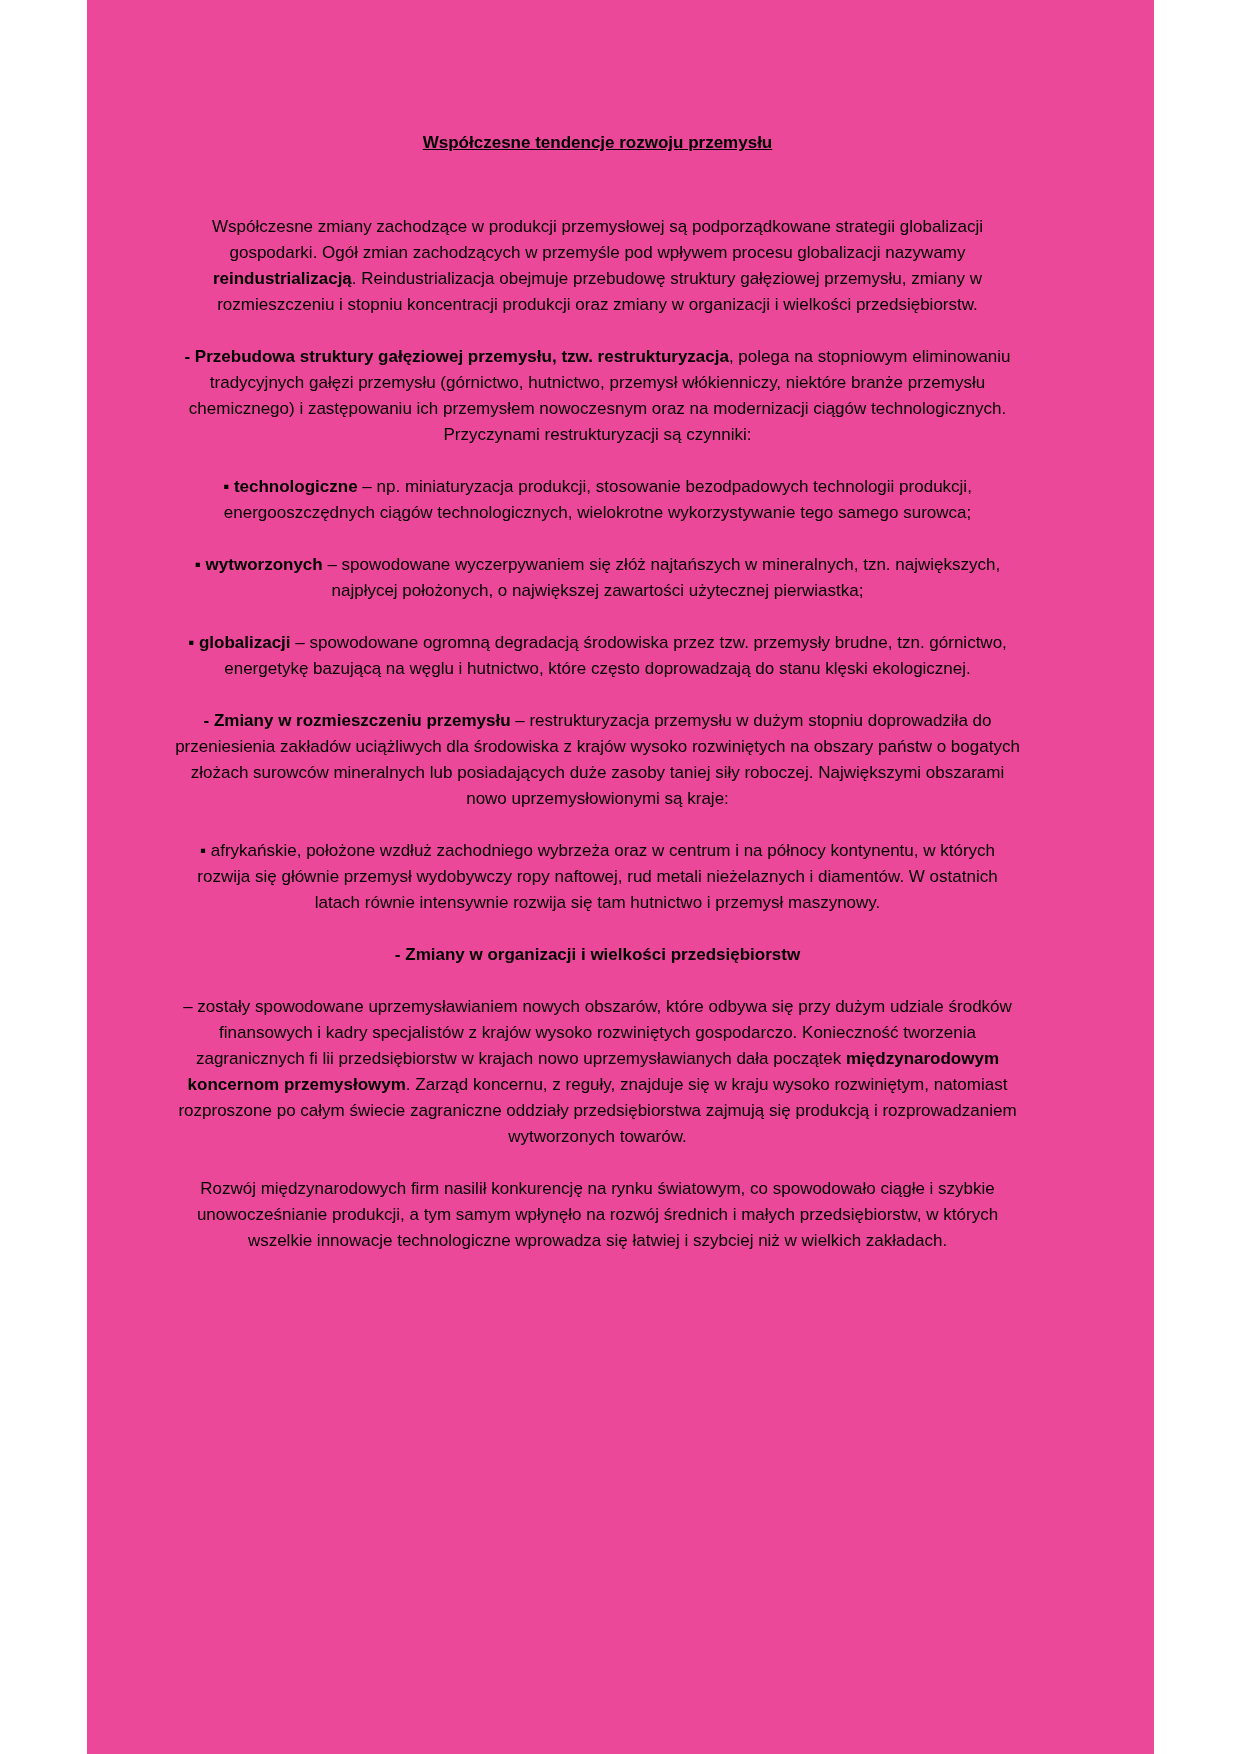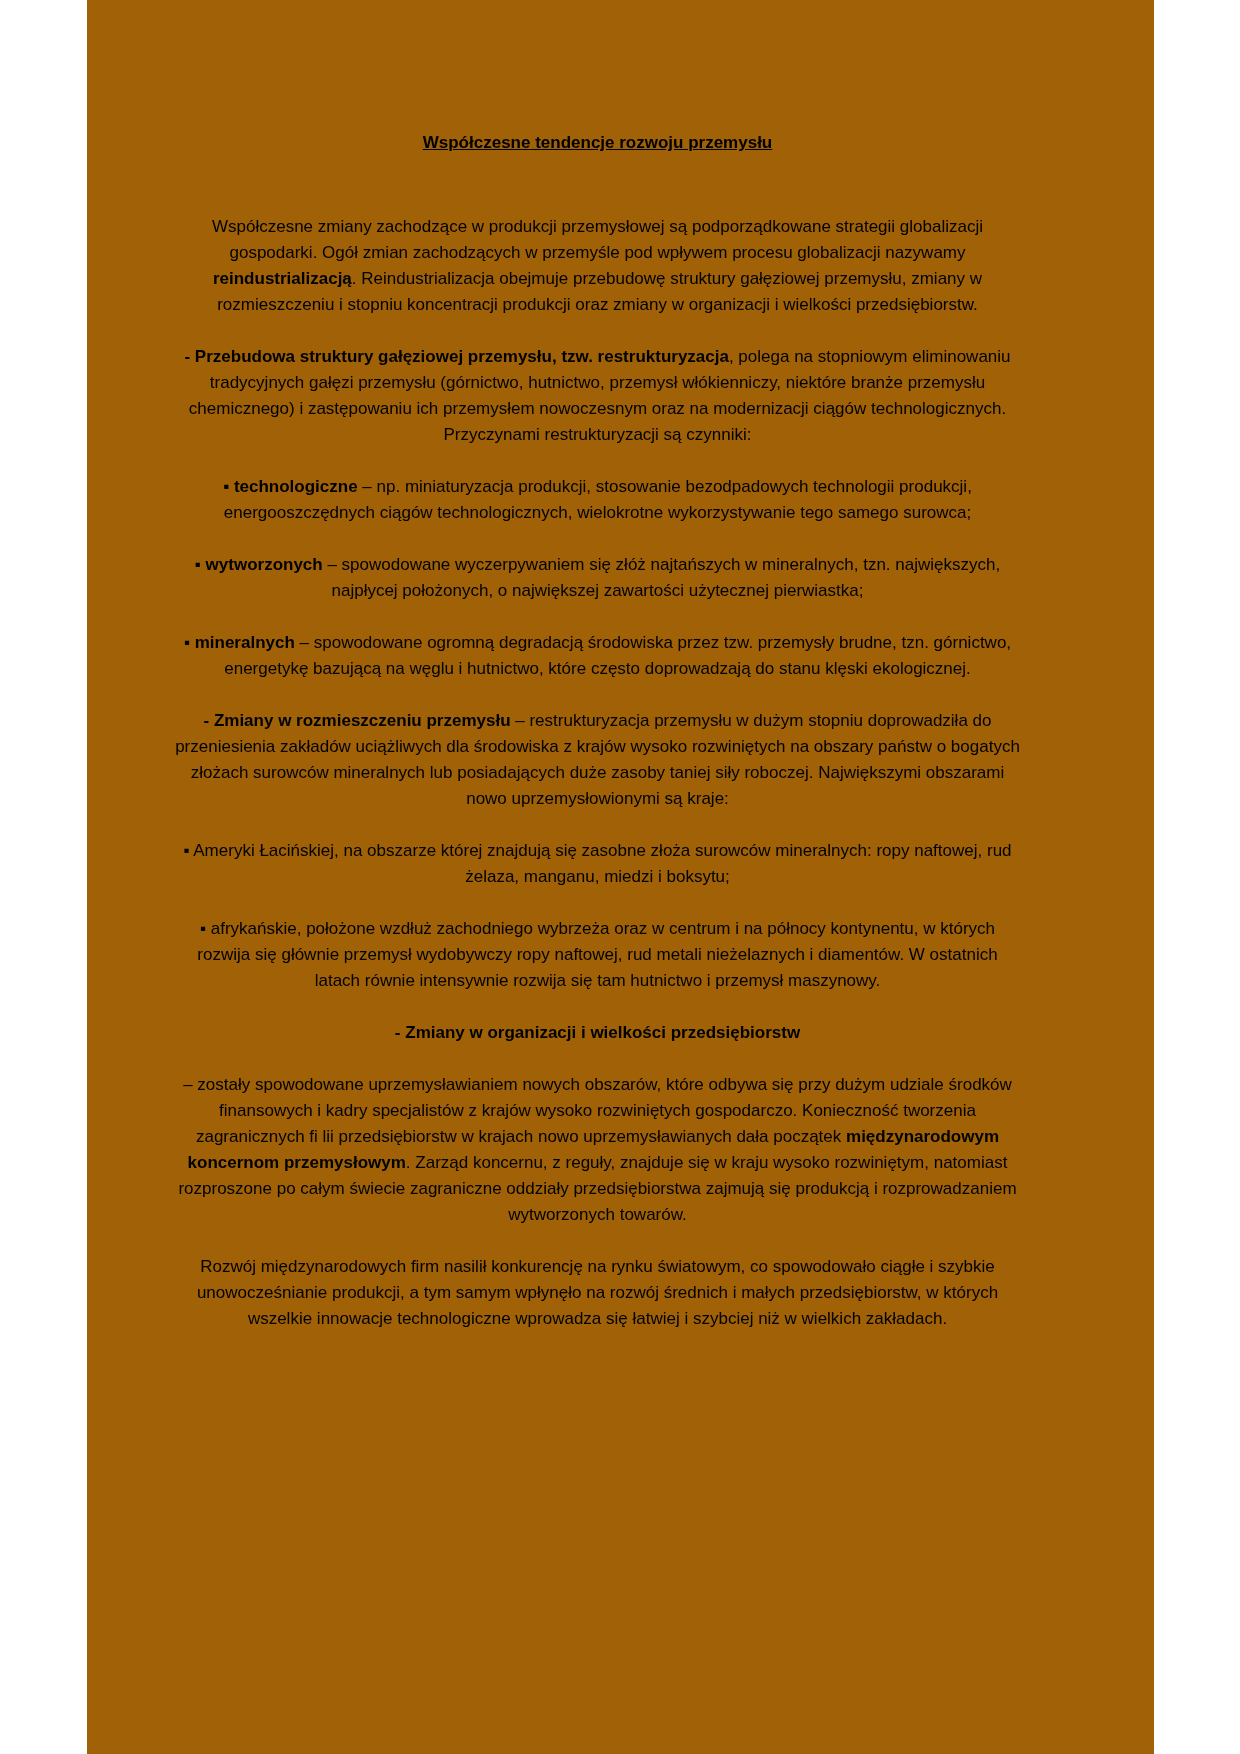--- a/index.html
+++ b/index.html
@@ -5,21 +5,21 @@
   html, body {
     margin: 0;
     padding: 0;
     background: #ffffff;
   }
   .page {
     position: relative;
     width: 1067px;
     height: 1754px;
     margin: 0 auto;
-    background: #a16207;
+    background: #ec4899;
     box-sizing: border-box;
     padding: 130px 133px 0 88px;
     font-family: "Liberation Sans", sans-serif;
     font-size: 17px;
     line-height: 26px;
     color: #000000;
     overflow: hidden;
   }
   .doc-title {
     font-size: 17px;
@@ -41,21 +41,20 @@
 </head>
 <body>
 
 <div class="page">
   <h1 class="doc-title">Współczesne tendencje rozwoju przemysłu</h1>
   <div class="doc-body">
       <p class="para"><span>Współczesne zmiany zachodzące w produkcji przemysłowej są podporządkowane strategii globalizacji gospodarki. Ogół zmian zachodzących w przemyśle pod wpływem procesu globalizacji nazywamy </span><span class="b">reindustrializacją</span><span>. Reindustrializacja obejmuje przebudowę struktury gałęziowej przemysłu, zmiany w rozmieszczeniu i stopniu koncentracji produkcji oraz zmiany w organizacji i wielkości przedsiębiorstw.</span></p>
       <p class="para"><span class="b">- Przebudowa struktury gałęziowej przemysłu, tzw. restrukturyzacja</span><span>, polega na stopniowym eliminowaniu tradycyjnych gałęzi przemysłu (górnictwo, hutnictwo, przemysł włókienniczy, niektóre branże przemysłu chemicznego) i zastępowaniu ich przemysłem nowoczesnym oraz na modernizacji ciągów technologicznych. Przyczynami restrukturyzacji są czynniki:</span></p>
       <p class="para"><span>▪ </span><span class="b">technologiczne</span><span> – np. miniaturyzacja produkcji, stosowanie bezodpadowych technologii produkcji, energooszczędnych ciągów technologicznych, wielokrotne wykorzystywanie tego samego surowca;</span></p>
       <p class="para"><span>▪ </span><span class="b">wytworzonych</span><span> – spowodowane wyczerpywaniem się złóż najtańszych w mineralnych, tzn. największych, najpłycej położonych, o największej zawartości użytecznej pierwiastka;</span></p>
-      <p class="para"><span>▪ </span><span class="b">mineralnych</span><span> – spowodowane ogromną degradacją środowiska przez tzw. przemysły brudne, tzn. górnictwo, energetykę bazującą na węglu i hutnictwo, które często doprowadzają do stanu klęski ekologicznej.</span></p>
+      <p class="para"><span>▪ </span><span class="b">globalizacji</span><span> – spowodowane ogromną degradacją środowiska przez tzw. przemysły brudne, tzn. górnictwo, energetykę bazującą na węglu i hutnictwo, które często doprowadzają do stanu klęski ekologicznej.</span></p>
       <p class="para"><span class="b">- Zmiany w rozmieszczeniu przemysłu</span><span> – restrukturyzacja przemysłu w dużym stopniu doprowadziła do przeniesienia zakładów uciążliwych dla środowiska z krajów wysoko rozwiniętych na obszary państw o bogatych złożach surowców mineralnych lub posiadających duże zasoby taniej siły roboczej. Największymi obszarami nowo uprzemysłowionymi są kraje:</span></p>
-      <p class="para"><span>▪ Ameryki Łacińskiej, na obszarze której znajdują się zasobne złoża surowców mineralnych: ropy naftowej, rud żelaza, manganu, miedzi i boksytu;</span></p>
       <p class="para"><span>▪ afrykańskie, położone wzdłuż zachodniego wybrzeża oraz w centrum i na północy kontynentu, w których rozwija się głównie przemysł wydobywczy ropy naftowej, rud metali nieżelaznych i diamentów. W ostatnich latach równie intensywnie rozwija się tam hutnictwo i przemysł maszynowy.</span></p>
       <p class="para"><span class="b">- Zmiany w organizacji i wielkości przedsiębiorstw</span></p>
       <p class="para"><span>– zostały spowodowane uprzemysławianiem nowych obszarów, które odbywa się przy dużym udziale środków finansowych i kadry specjalistów z krajów wysoko rozwiniętych gospodarczo. Konieczność tworzenia zagranicznych fi lii przedsiębiorstw w krajach nowo uprzemysławianych dała początek </span><span class="b">międzynarodowym koncernom przemysłowym</span><span>. Zarząd koncernu, z reguły, znajduje się w kraju wysoko rozwiniętym, natomiast rozproszone po całym świecie zagraniczne oddziały przedsiębiorstwa zajmują się produkcją i rozprowadzaniem wytworzonych towarów.</span></p>
       <p class="para"><span>Rozwój międzynarodowych firm nasilił konkurencję na rynku światowym, co spowodowało ciągłe i szybkie unowocześnianie produkcji, a tym samym wpłynęło na rozwój średnich i małych przedsiębiorstw, w których wszelkie innowacje technologiczne wprowadza się łatwiej i szybciej niż w wielkich zakładach.</span></p>
     </div>
 </div>
 
 </body></html>

